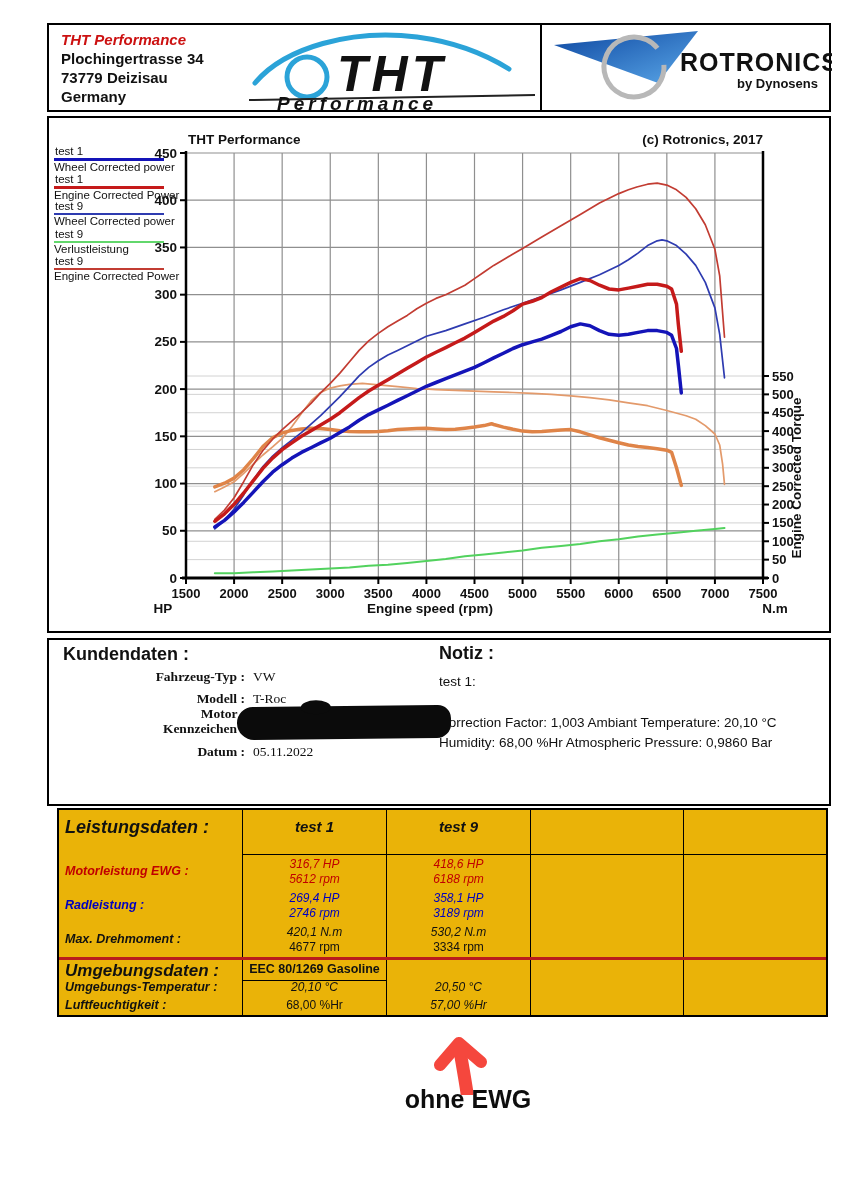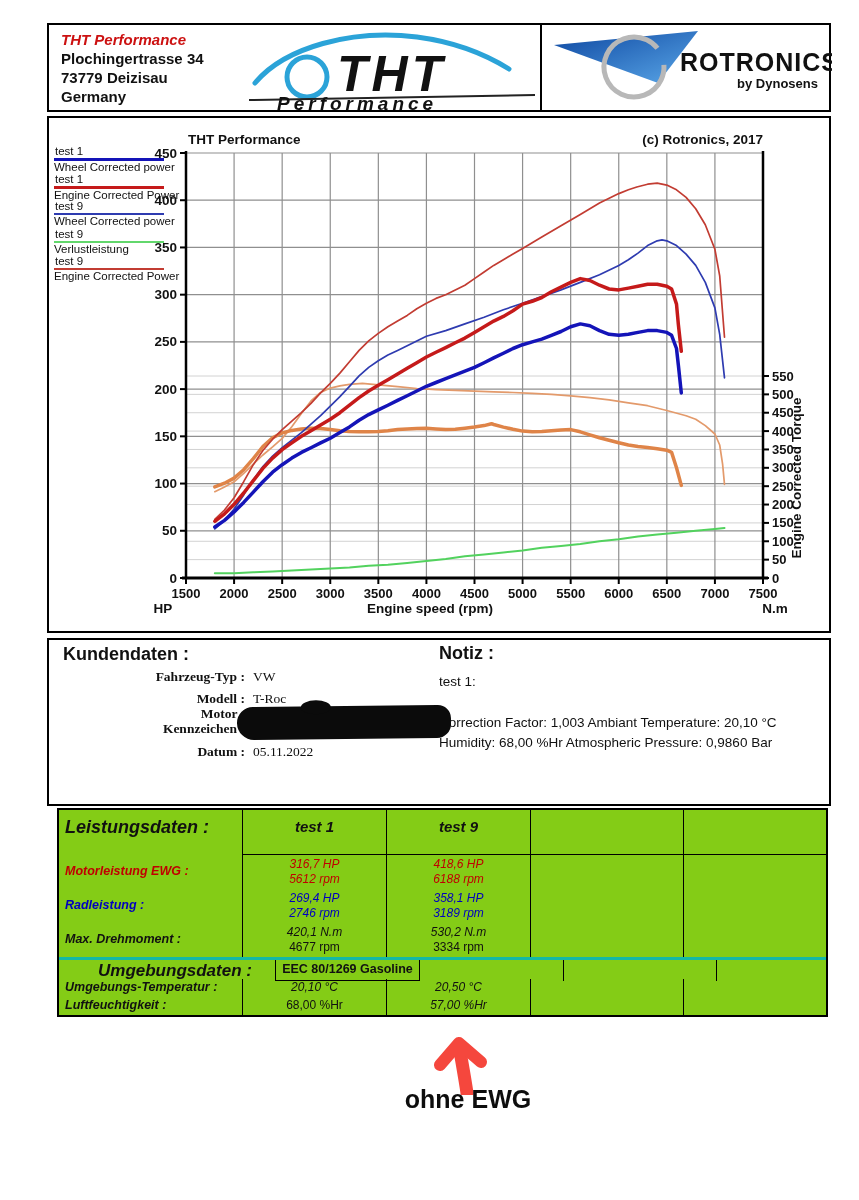--- a/index.html
+++ b/index.html
@@ -34,25 +34,25 @@
   .kval { margin-left:8px; }
   .redaction { position:absolute; left:188px; top:66px; width:214px; height:33px; background:#0b0b0b;
                border-radius:17px 14px 15px 18px; transform:rotate(-0.6deg); z-index:3; }
   .redaction::before { content:""; position:absolute; left:64px; top:-6px; width:30px; height:14px;
                background:#0b0b0b; border-radius:50%; }
   .notiz { position:absolute; left:390px; top:3px; font-size:13.5px; }
   .notiz-line1 { margin-top:10px; }
   .notiz-body { margin-top:24px; line-height:20px; }
 
   
-  .ltable { position:absolute; left:57px; top:808px; width:771px; border:2px solid #000; background:#84cc16; }
+  .ltable { position:absolute; left:57px; top:808px; width:771px; border:2px solid #000; background:#eab308; }
   .trow { display:grid; grid-template-columns:184px 144px 144px 153px 142px; }
   .r-head { height:45px; }
   .r-data { height:34px; }
-  .r-uhead { height:22px; border-top:3px solid #14b8a6;padding-left:33px; }
+  .r-uhead { height:22px; border-top:3px solid #b91c1c; }
   .r-env { height:18px; }
   .c { border-right:1px solid #000; overflow:visible; }
   .c:last-child { border-right:none; }
   .bb { border-bottom:1px solid #000; }
   .h1 { font-size:18px; font-weight:bold; font-style:italic; padding:7px 0 0 6px; white-space:nowrap; }
   .h1s { font-size:17px; font-weight:bold; font-style:italic; padding:0 0 0 6px; line-height:21px; white-space:nowrap; }
   .h2 { font-size:15px; font-weight:bold; font-style:italic; text-align:center; padding-top:8px; }
   .lbl { font-size:12.5px; font-weight:bold; font-style:italic; padding:9px 0 0 6px; white-space:nowrap; }
   .envlbl { font-size:12.5px; font-weight:bold; font-style:italic; padding-left:6px; line-height:17px; white-space:nowrap; }
   .val { font-size:12px; font-style:italic; text-align:center; display:flex; flex-direction:column; justify-content:center; line-height:15px; }

